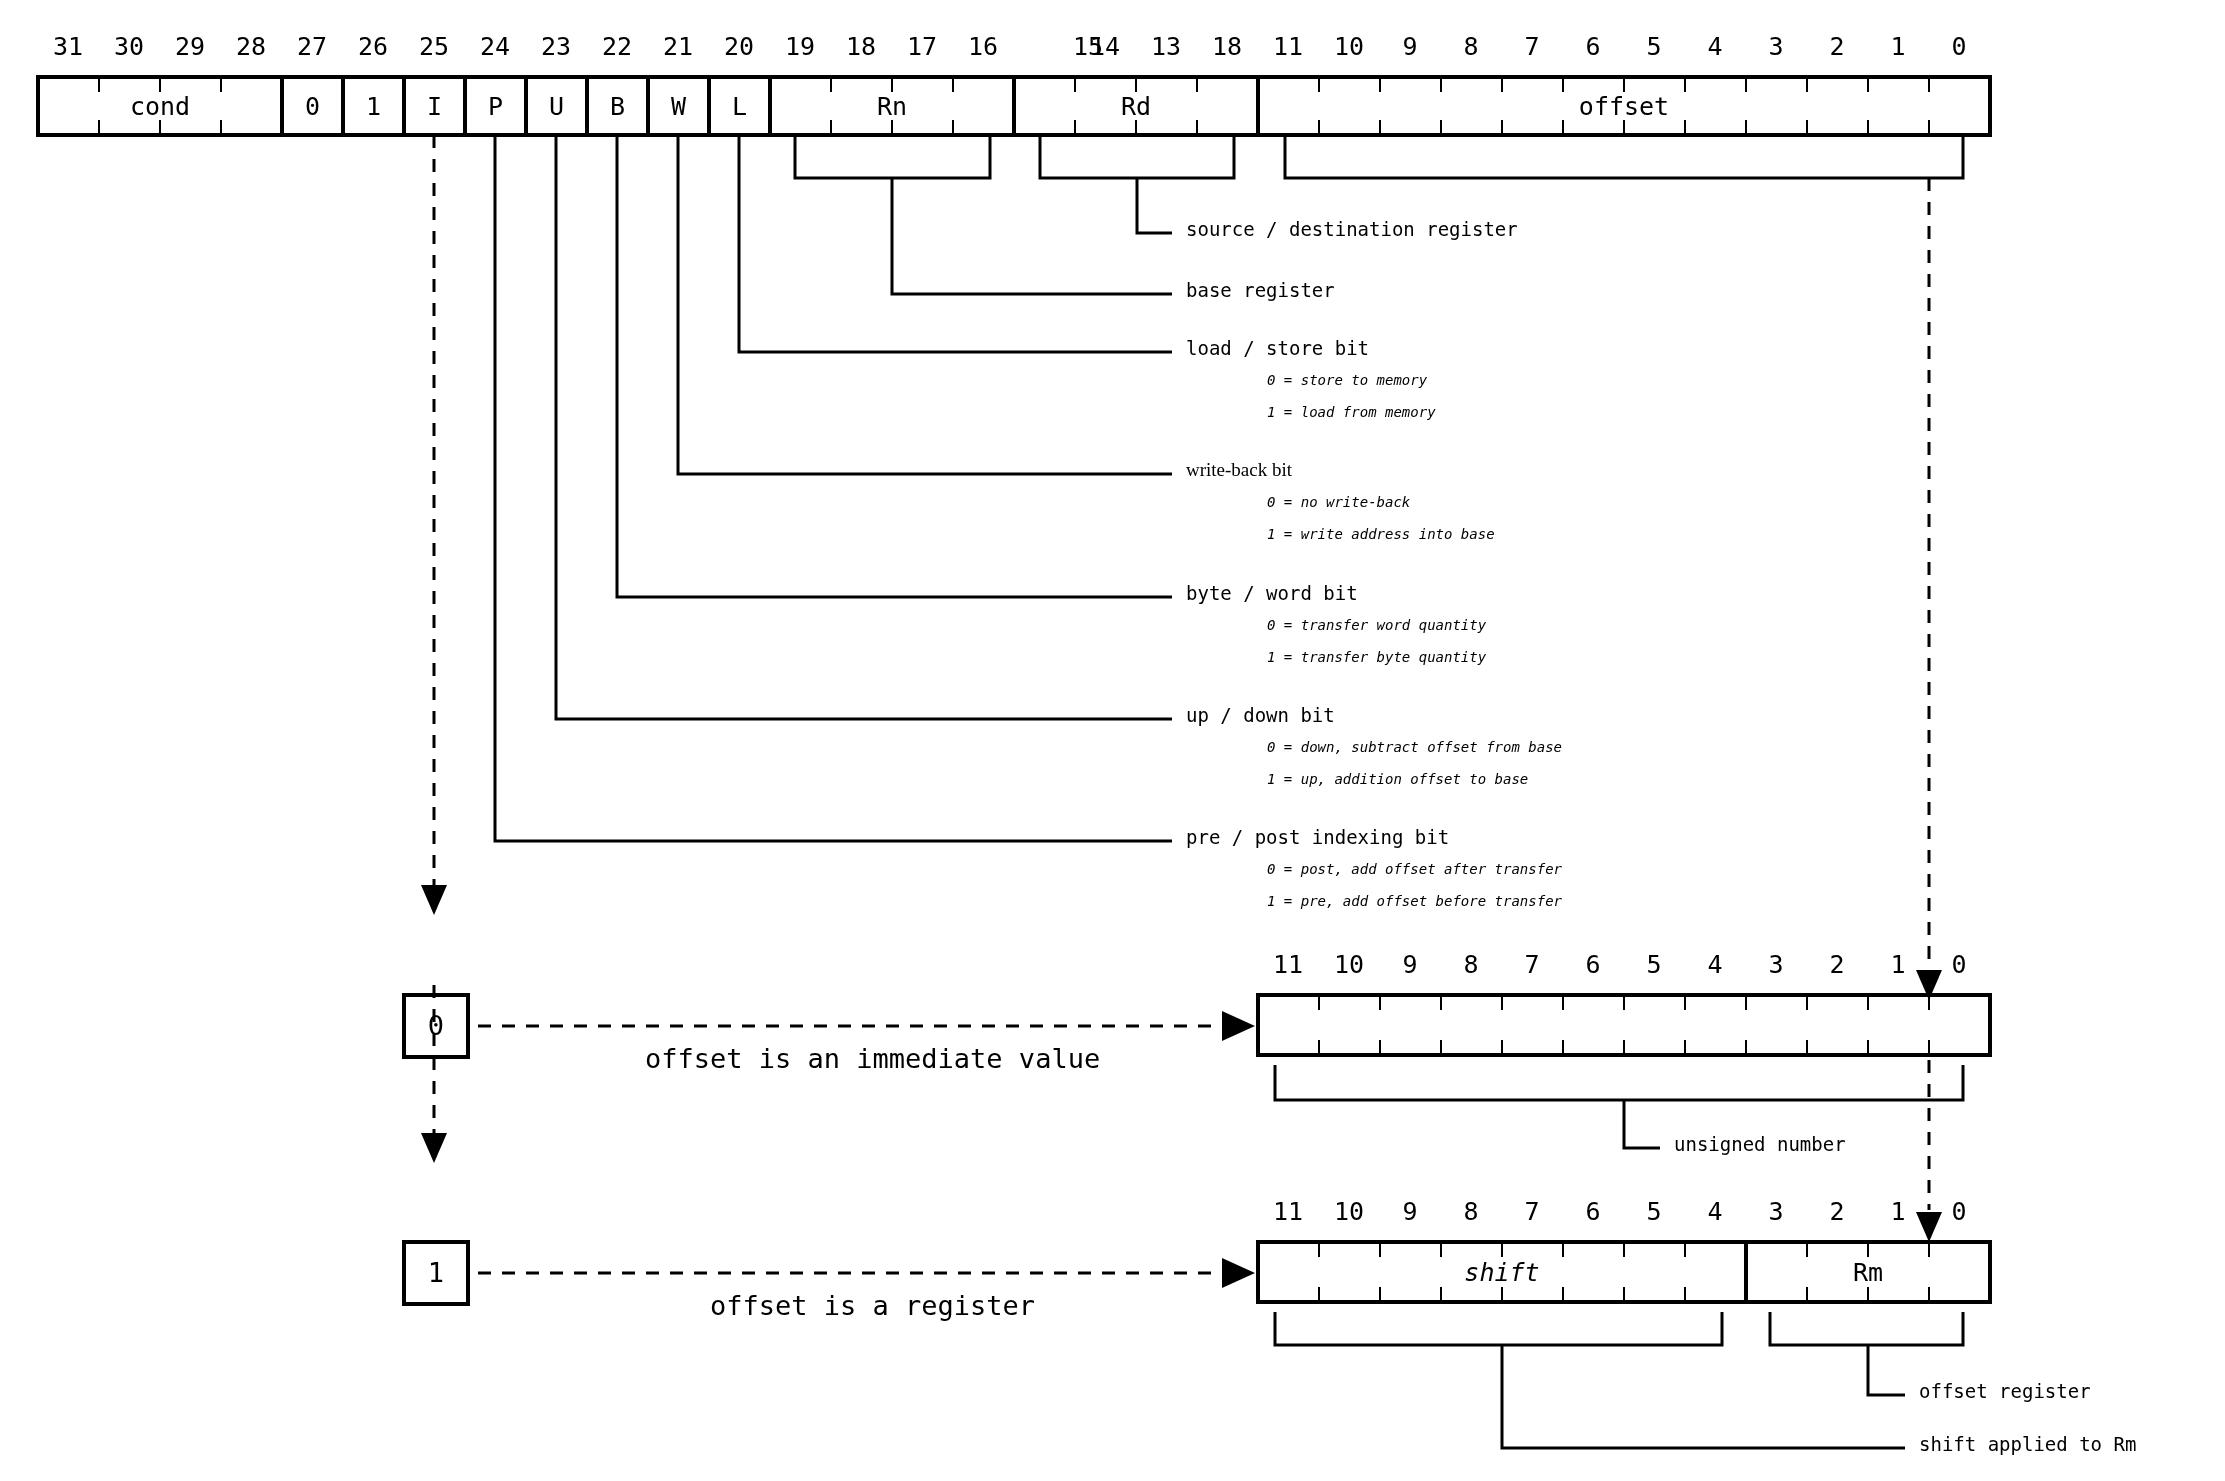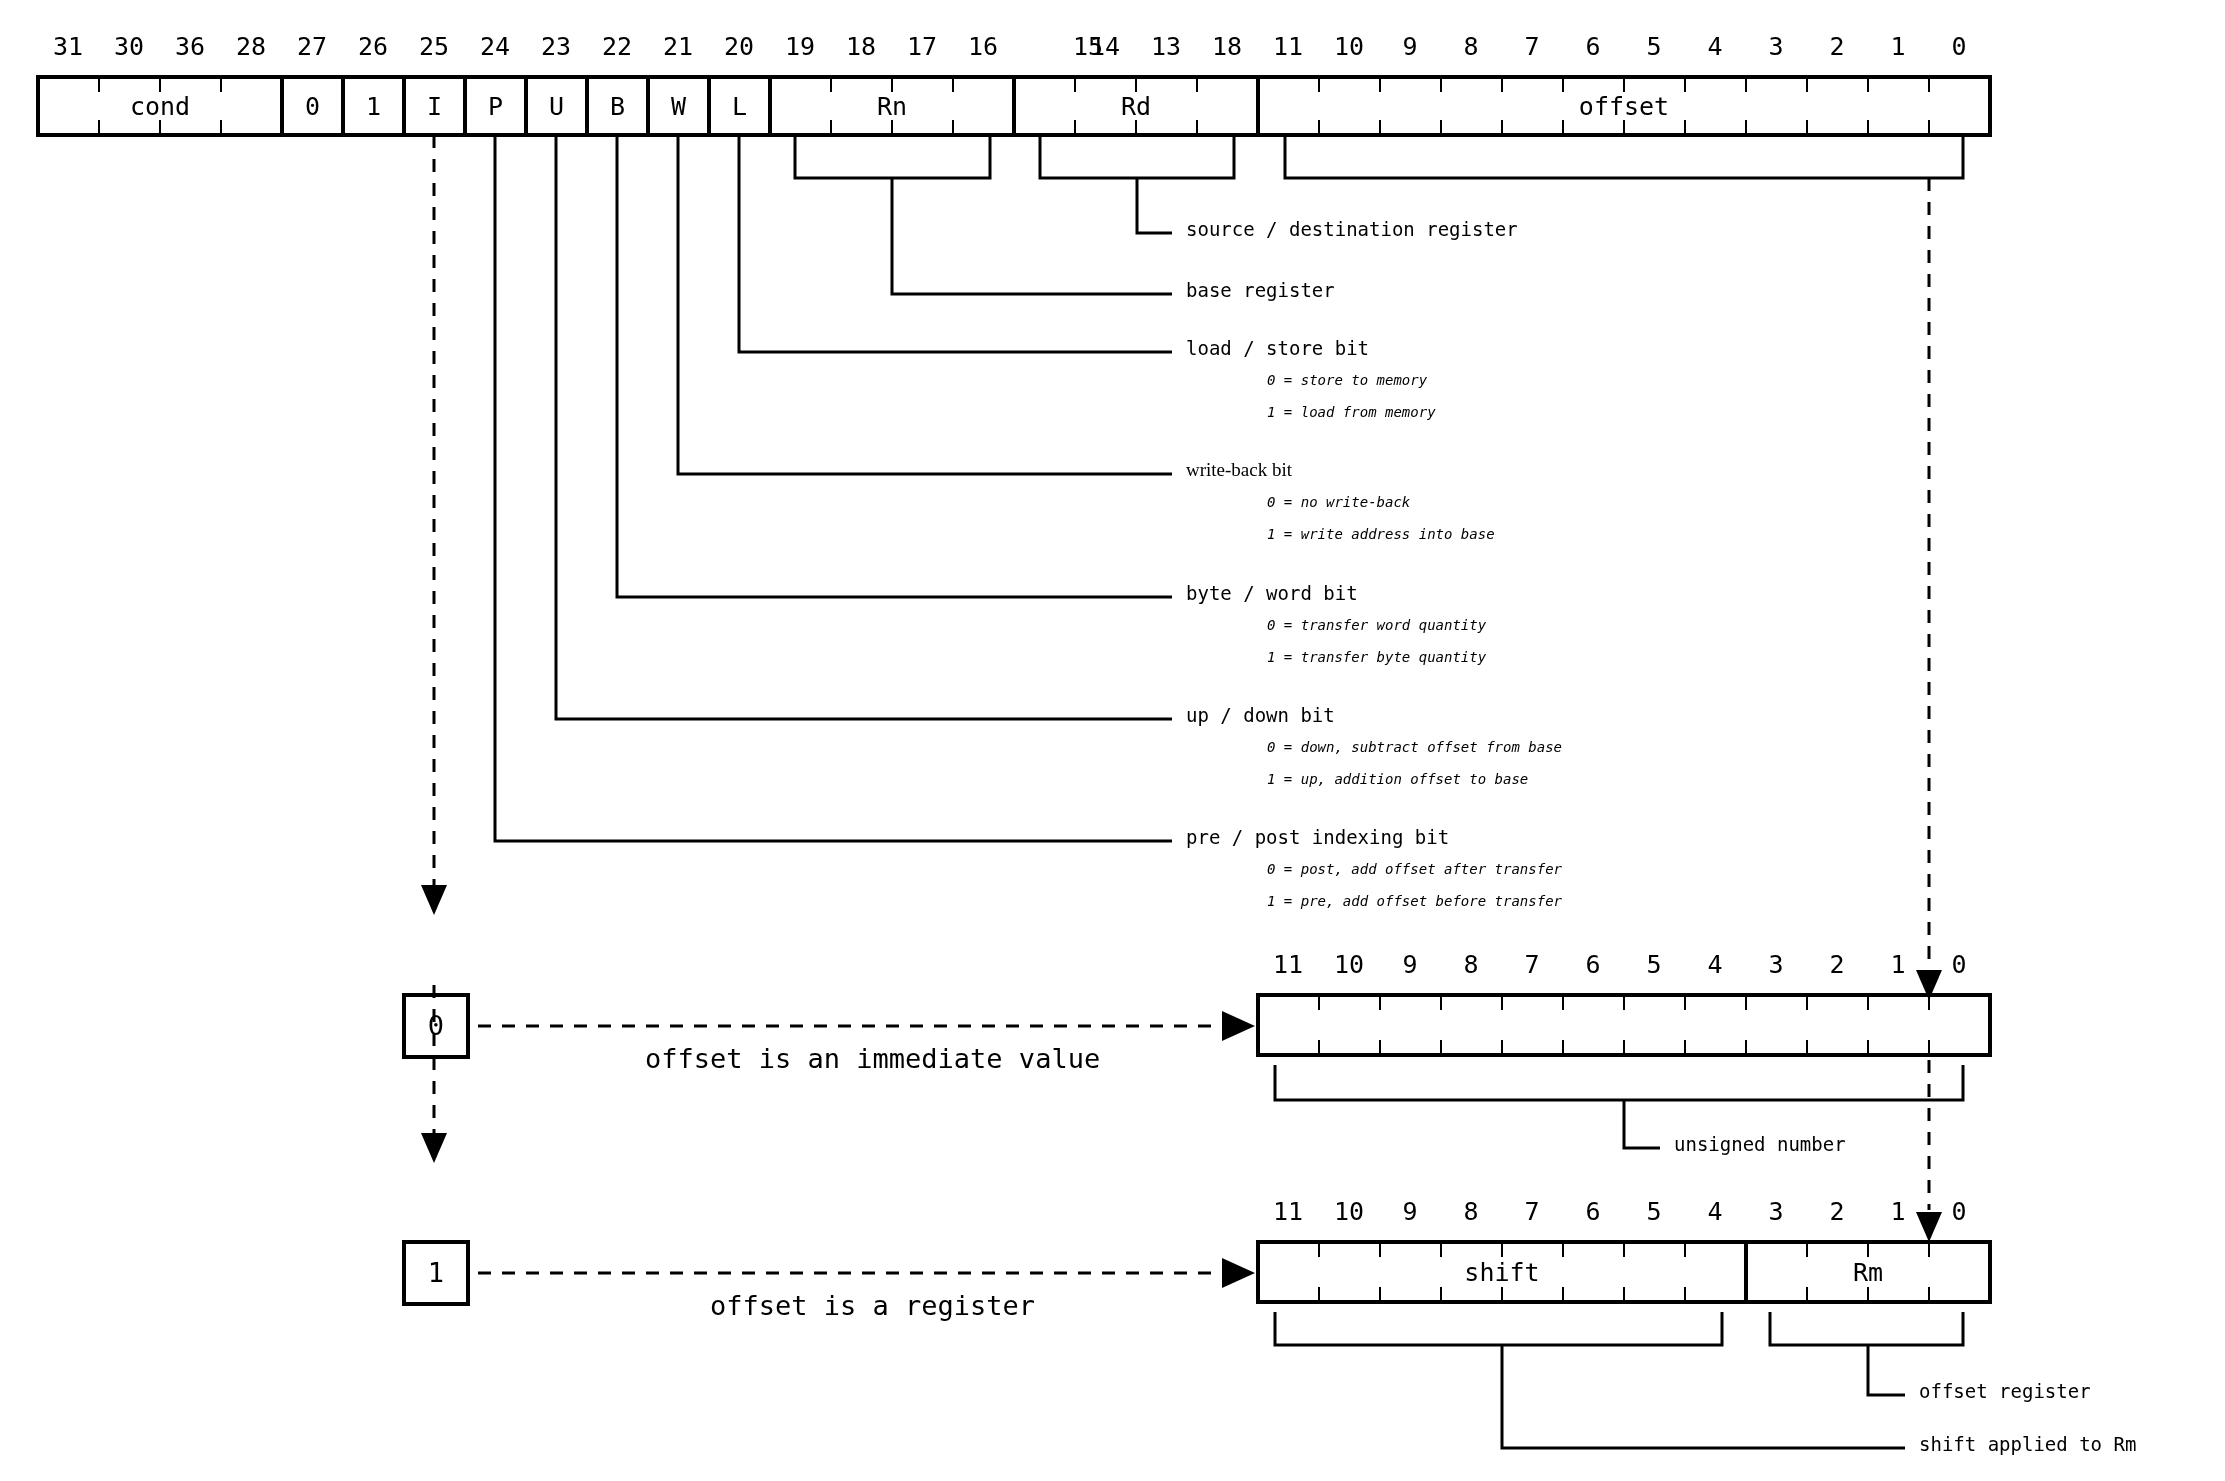--- a/index.html
+++ b/index.html
@@ -187,21 +187,21 @@
     <g stroke="#000" stroke-width="3" fill="none">
       <path d="M 1275 1312 L 1275 1345 L 1722 1345 L 1722 1312"></path>
       <path d="M 1770 1312 L 1770 1345 L 1963 1345 L 1963 1312"></path>
       <path d="M 1868 1345 L 1868 1395 L 1905 1395"></path>
       <path d="M 1502 1345 L 1502 1448 L 1905 1448"></path>
     </g>
   </svg>
 
   <div class="bitnum" style="left:45px;top:32px;">31</div>
   <div class="bitnum" style="left:106px;top:32px;">30</div>
-  <div class="bitnum" style="left:167px;top:32px;">36</div>
+  <div class="bitnum" style="left:167px;top:32px;">29</div>
   <div class="bitnum" style="left:228px;top:32px;">28</div>
   <div class="bitnum" style="left:289px;top:32px;">27</div>
   <div class="bitnum" style="left:350px;top:32px;">26</div>
   <div class="bitnum" style="left:411px;top:32px;">25</div>
   <div class="bitnum" style="left:472px;top:32px;">24</div>
   <div class="bitnum" style="left:533px;top:32px;">23</div>
   <div class="bitnum" style="left:594px;top:32px;">22</div>
   <div class="bitnum" style="left:655px;top:32px;">21</div>
   <div class="bitnum" style="left:716px;top:32px;">20</div>
   <div class="bitnum" style="left:777px;top:32px;">19</div>
@@ -289,19 +289,19 @@
   <div class="smallnum" style="left:1448px;top:1197px;">8</div>
   <div class="smallnum" style="left:1509px;top:1197px;">7</div>
   <div class="smallnum" style="left:1570px;top:1197px;">6</div>
   <div class="smallnum" style="left:1631px;top:1197px;">5</div>
   <div class="smallnum" style="left:1692px;top:1197px;">4</div>
   <div class="smallnum" style="left:1753px;top:1197px;">3</div>
   <div class="smallnum" style="left:1814px;top:1197px;">2</div>
   <div class="smallnum" style="left:1875px;top:1197px;">1</div>
   <div class="smallnum" style="left:1936px;top:1197px;">0</div>
 
-  <div class="fieldlabel" style="left:1258px;top:1258px;width:488px;">shift</div>
+  <div class="fieldlabel" style="left:1258px;top:1258px;width:488px;font-style:italic;">shift</div>
   <div class="fieldlabel" style="left:1746px;top:1258px;width:244px;">Rm</div>
 
   <div class="desc" style="left:1919px;top:1380px;">offset register</div>
   <div class="desc" style="left:1919px;top:1433px;">shift applied to Rm</div>
 
 </div>
 
 </body></html>

